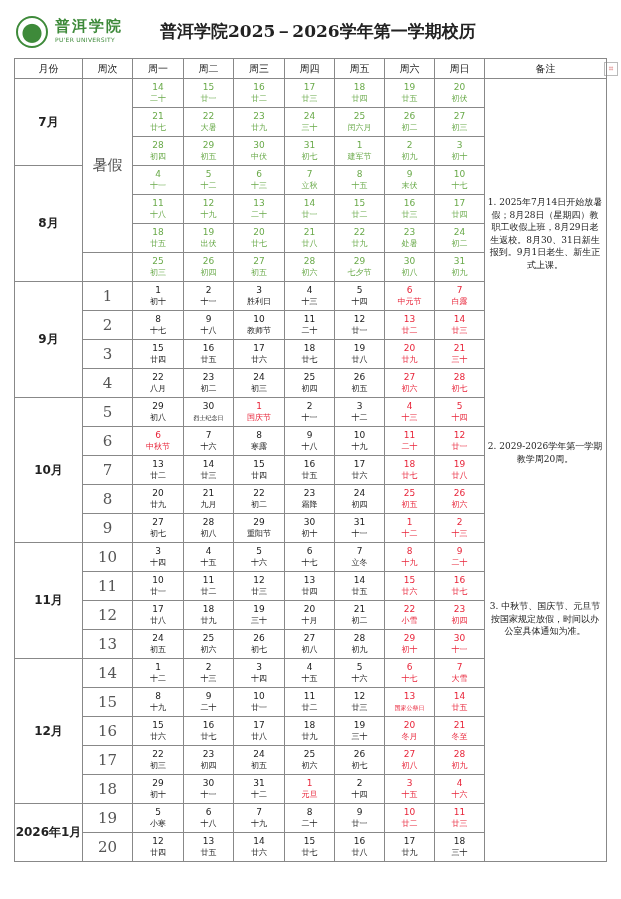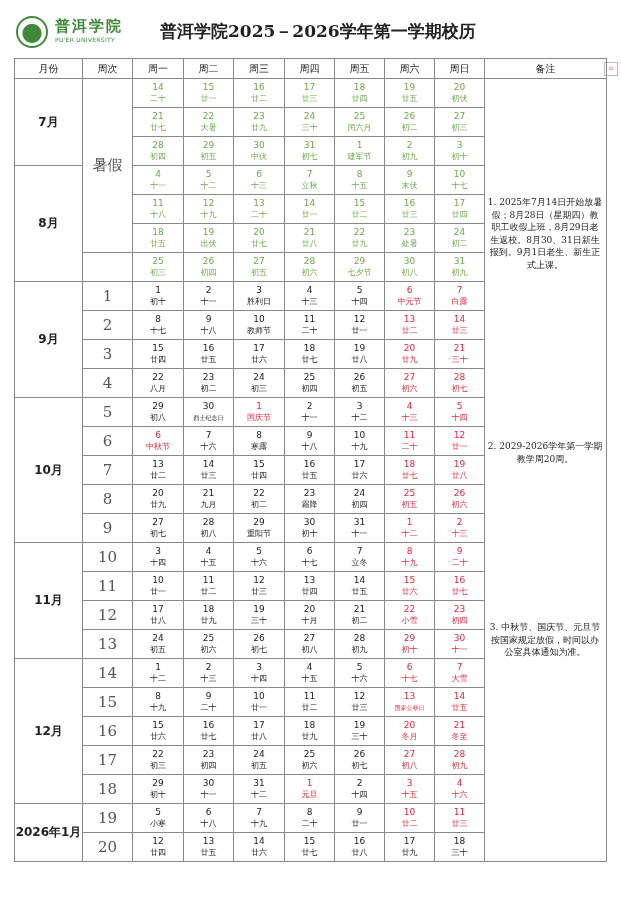--- a/index.html
+++ b/index.html
@@ -91,21 +91,21 @@
           <span class="num">19</span>
           <span class="lunar">廿五</span>
         </td>
         <td class="day green">
           <span class="num">20</span>
           <span class="lunar">初伏</span>
         </td>
         <td class="notes" rowspan="27">
           <div class="note" style="top: 117px;">1. 2025年7月14日开始放暑假；8月28日（星期四）教职工收假上班，8月29日老生返校。8月30、31日新生报到。9月1日老生、新生正式上课。</div>
           <div class="note" style="top: 361px;">2. 2029-2026学年第一学期教学周20周。</div>
-          <div class="note" style="top: 521px; margin-top: 21px;">3. 中秋节、国庆节、元旦节按国家规定放假，时间以办公室具体通知为准。</div>
+          <div class="note" style="top: 521px;">3. 中秋节、国庆节、元旦节按国家规定放假，时间以办公室具体通知为准。</div>
         </td>
       </tr>
       <tr>
         <td class="day green">
           <span class="num">21</span>
           <span class="lunar">廿七</span>
         </td>
         <td class="day green">
           <span class="num">22</span>
           <span class="lunar">大暑</span>

